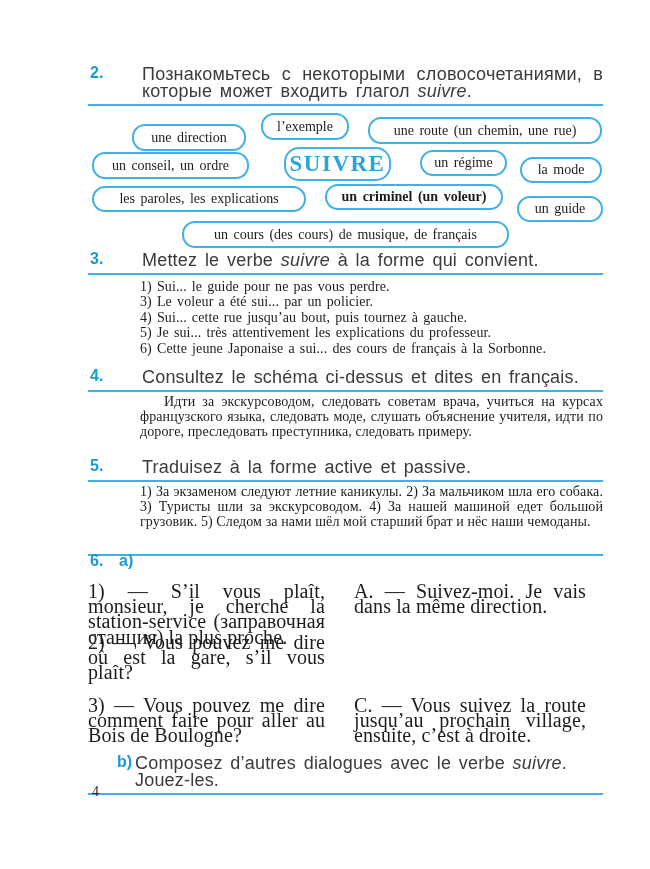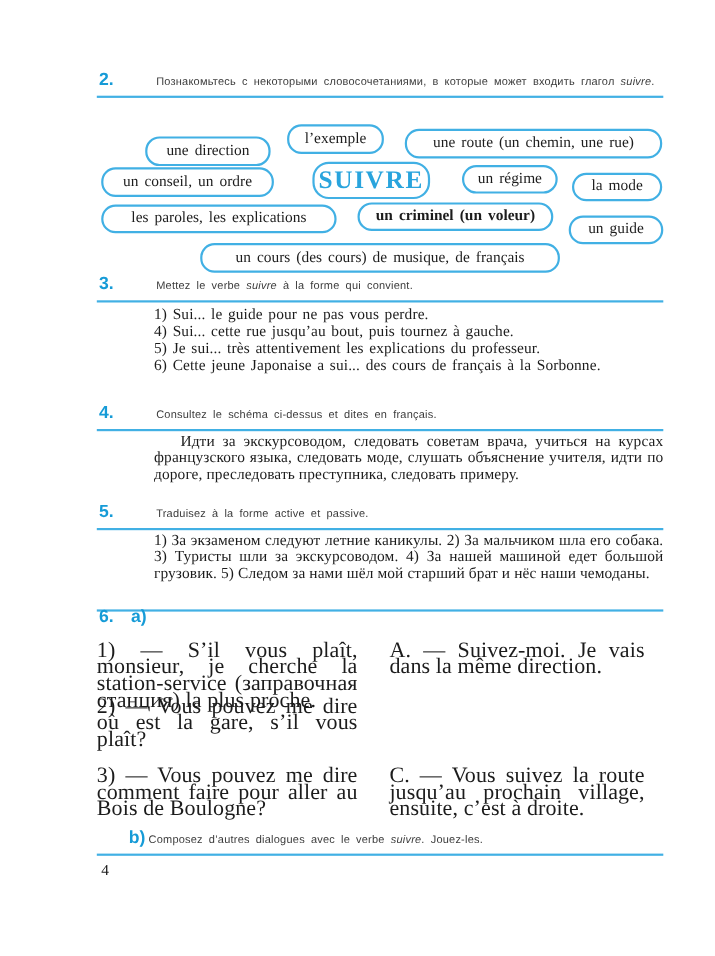--- a/index.html
+++ b/index.html
@@ -38,21 +38,21 @@
     position: absolute;
     font-family: "Liberation Sans", sans-serif;
     font-weight: bold;
     font-size: 16px;
     color: #169bd7;
     top: -2px;
   }
   .ex-text {
     margin-left: 54px;
     font-family: "Liberation Sans", sans-serif;
-    font-size: 10px;
+    font-size: 18px;
     line-height: 17px;
     color: #3b3b3b;
     word-spacing: 2.5px;
     letter-spacing: 0.2px;
     padding-bottom: 4px;
   }
   .ex-text i { font-style: italic; }
   .justify { text-align: justify; }
 
   
@@ -141,20 +141,21 @@
     <div class="bubble" style="left:517px; top:196px; width:86px; height:26px;">un guide</div>
     <div class="bubble" style="left:182px; top:221px; width:327px; height:27px;">un cours (des cours) de musique, de français</div>
   </div>
 
   <div class="ex-header" style="top:252px;">
     <span class="ex-num">3.</span>
     <div class="ex-text"><span>Mettez le verbe </span><i>suivre</i><span> à la forme qui convient.</span></div>
   </div>
   <div class="sent-list" style="top:279px;">
     <div>1) Sui... le guide pour ne pas vous perdre.</div>
+    <div>3) Le voleur a été sui... par un policier.</div>
     <div>4) Sui... cette rue jusqu’au bout, puis tournez à gauche.</div>
     <div>5) Je sui... très attentivement les explications du professeur.</div>
     <div>6) Cette jeune Japonaise a sui... des cours de français à la Sorbonne.</div>
   </div>
 
   <div class="ex-header" style="top:369px;">
     <span class="ex-num">4.</span>
     <div class="ex-text"><span>Consultez le schéma ci-dessus et dites en français.</span><i></i><span></span></div>
   </div>
   <div class="para indent" style="top:394px;">Идти за экскурсоводом, следовать советам врача, учиться на курсах французского языка, следовать моде, слушать объяснение учителя, идти по дороге, преследовать преступника, следовать примеру.</div>

